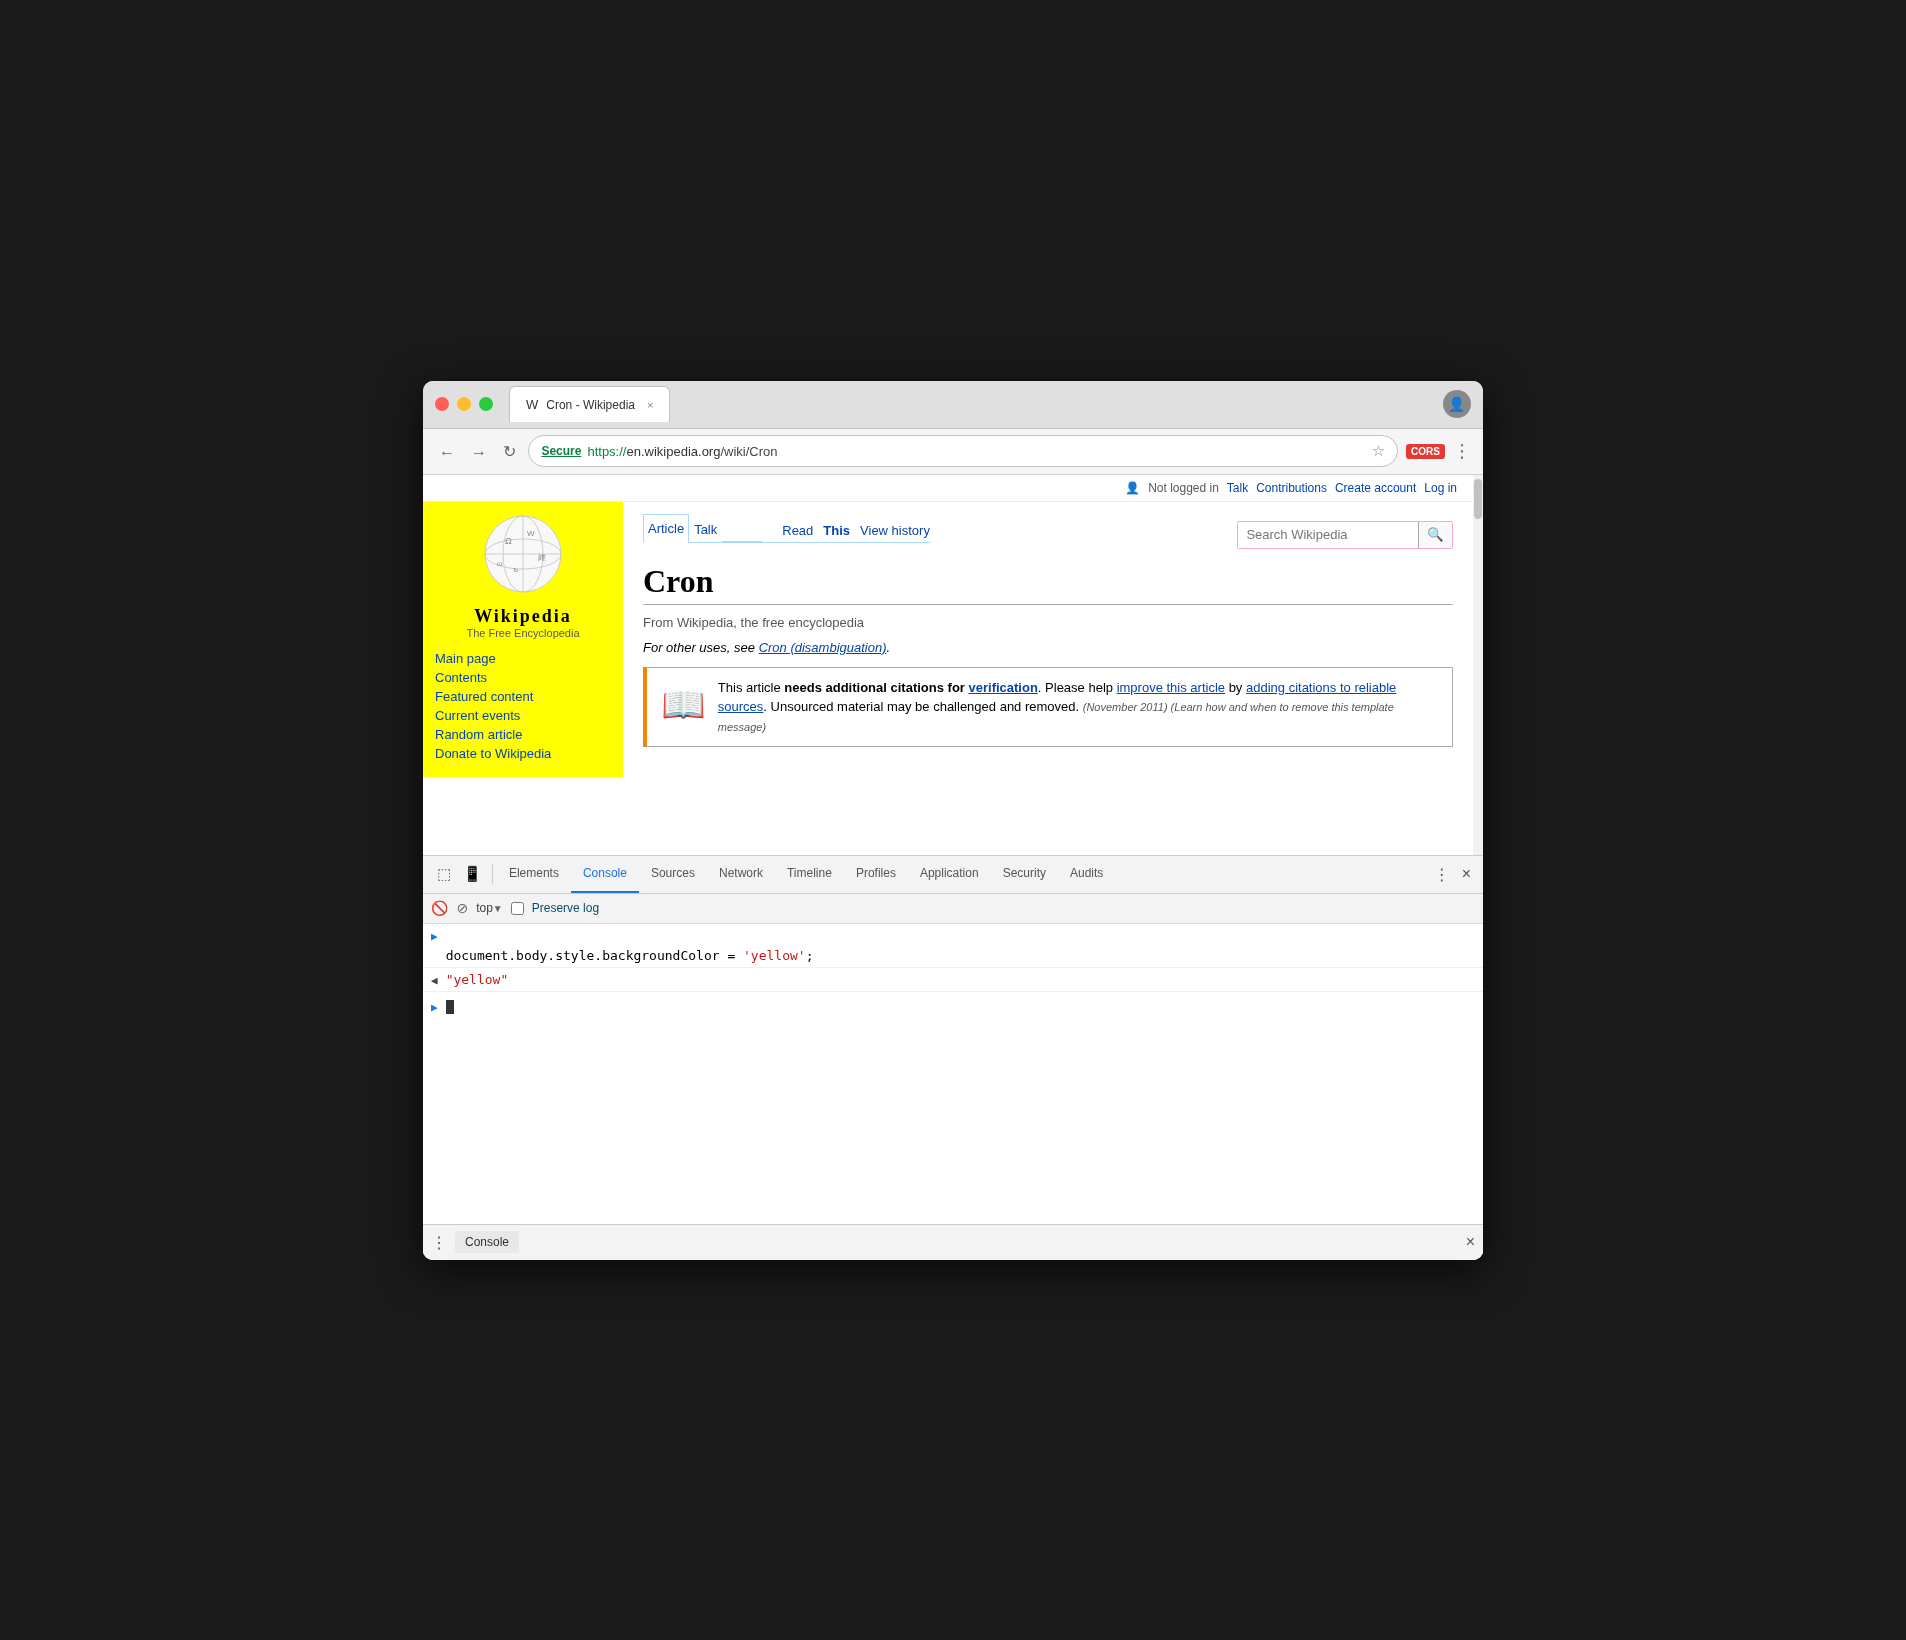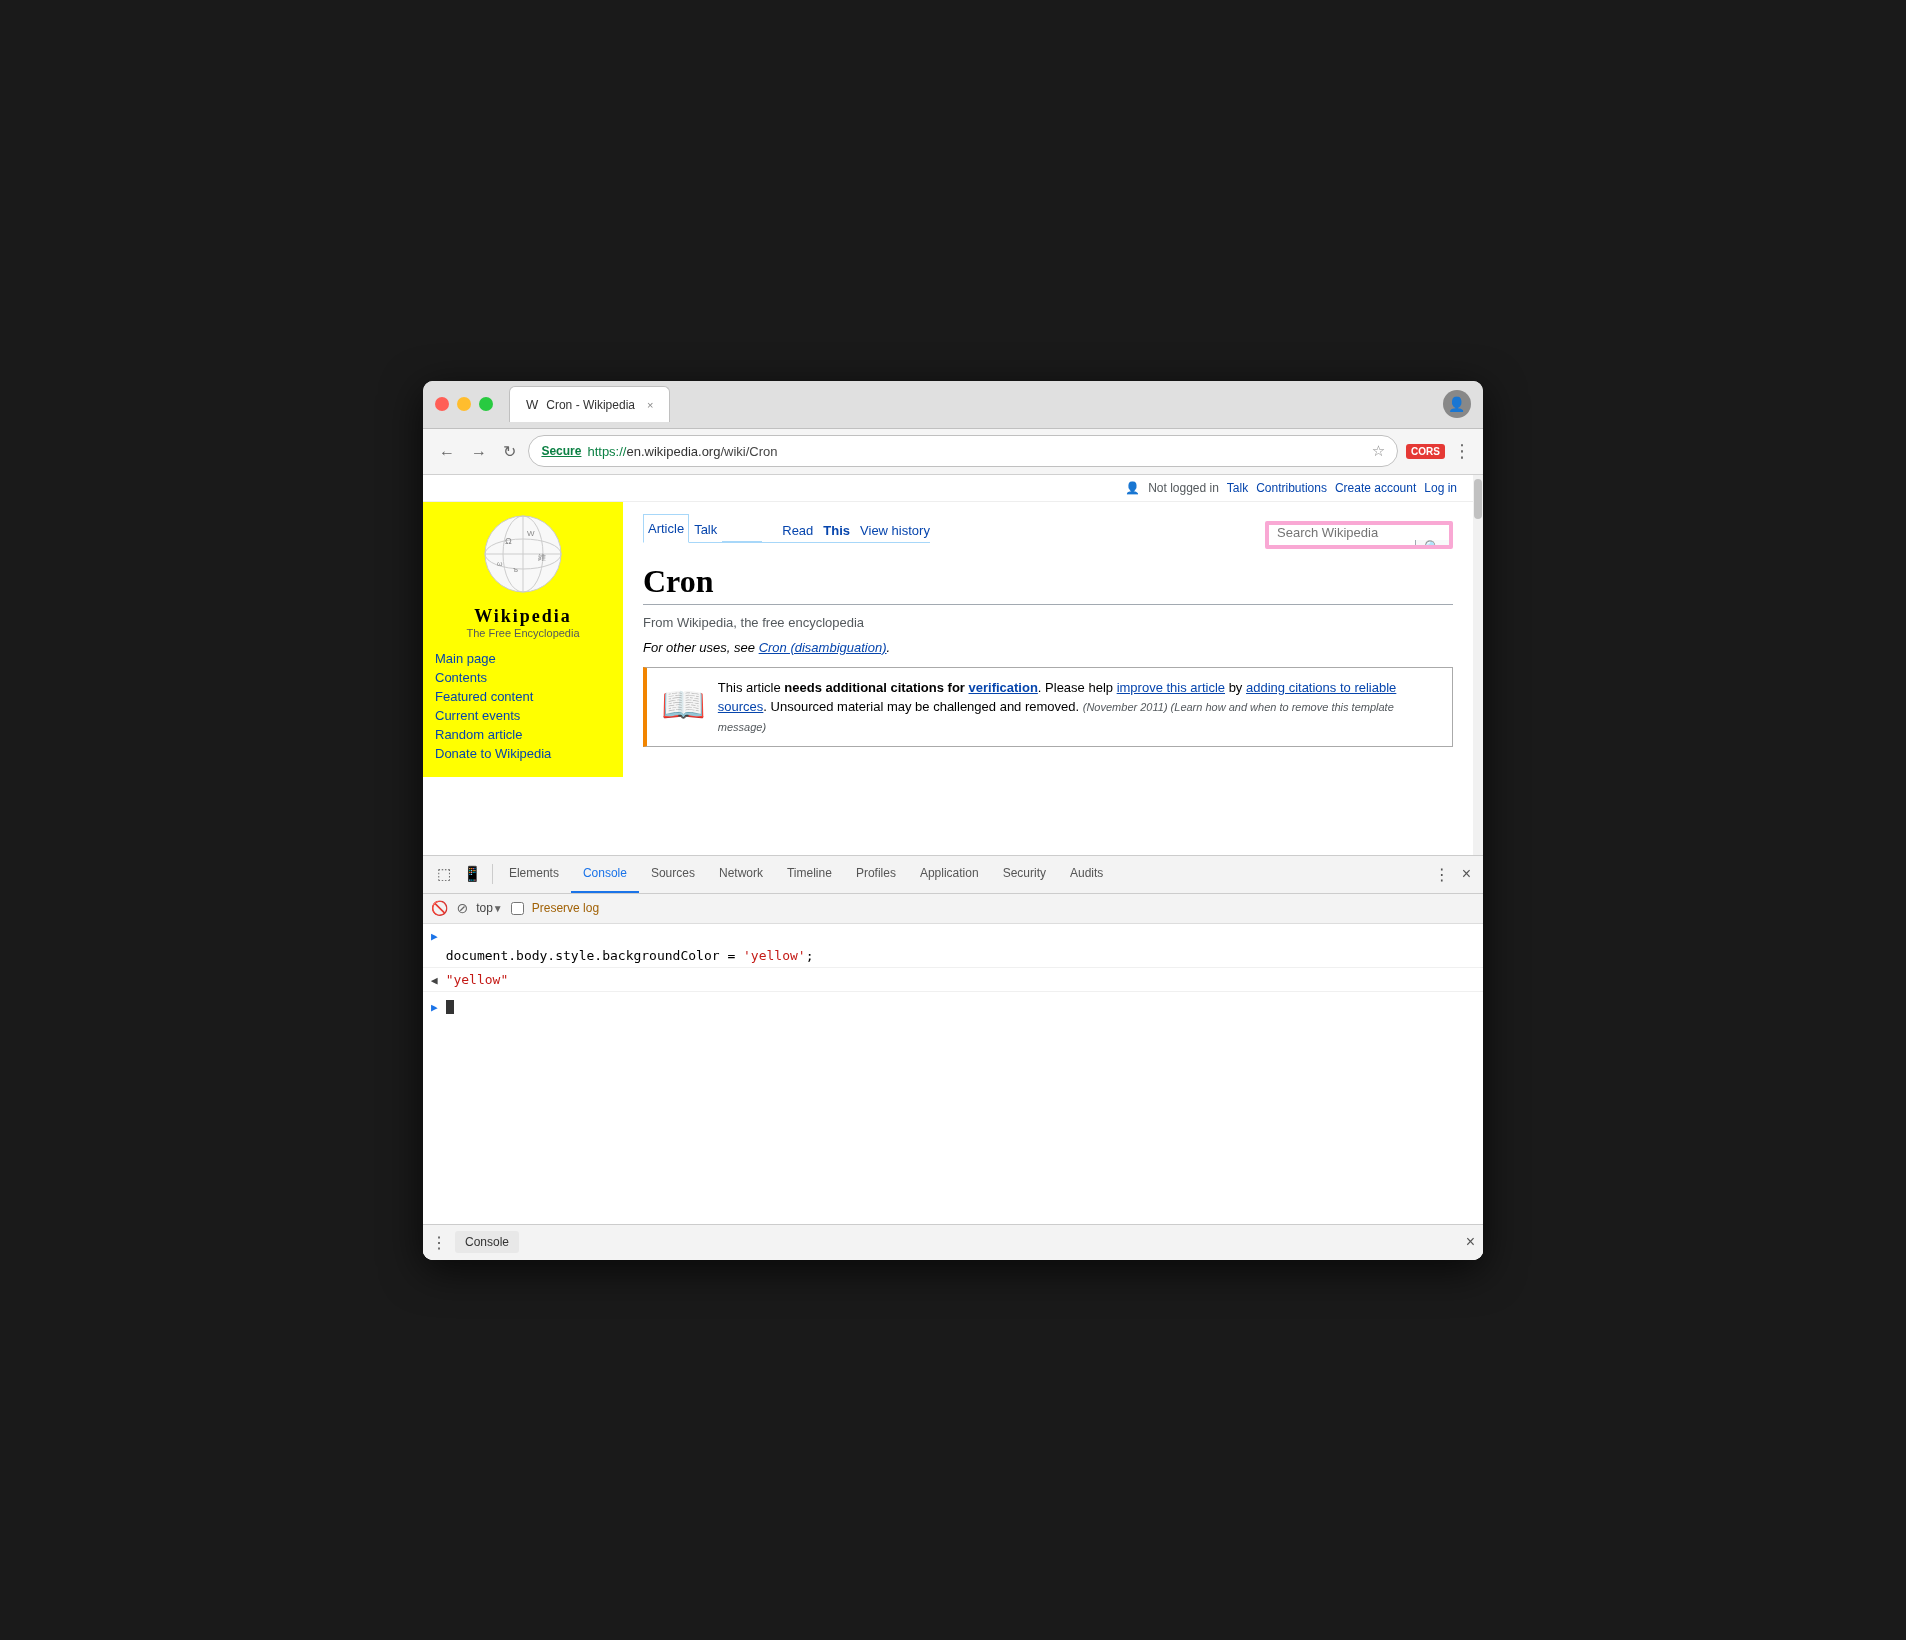--- a/index.html
+++ b/index.html
@@ -196,26 +196,25 @@
     }
     .wiki-tab.active {
       background: #fff;
       border-color: #a7d7f9 #a7d7f9 #fff;
       color: #0645ad;
       border-bottom: 1px solid #fff;
     }
 
     .wiki-search {
       display: flex;
-      align-items: flex-end;
-      border: 4px solid #f9a8d4;
+      align-items: flex-start;
+      border: 1px solid #f9a8d4;
       border-radius: 2px;
       height: 28px;
       overflow: hidden;
-      flex-direction: column;
     }
     .wiki-search input {
       border: none;
       outline: none;
       padding: 0 8px;
       font-size: 13px;
       width: 180px;
       height: 100%;
     }
     .wiki-search-btn {
@@ -346,21 +345,21 @@
     }
     .console-level-btn {
       background: none; border: none;
       color: #444; font-size: 12px; cursor: pointer;
       display: flex; align-items: center;
     }
     .console-dropdown {
       font-size: 10px; color: #666;
     }
     .console-checkbox { margin-right: 4px; }
-    .preserve-log-label { font-size: 12px; color: #a16207; }
+    .preserve-log-label { font-size: 12px; color: #0c4a6e; }
 
     .devtools-console-content {
       background: #fff;
       min-height: 300px;
       padding: 0;
       font-family: 'Consolas', 'Monaco', monospace;
       font-size: 13px;
     }
     .console-line {
       display: flex;

